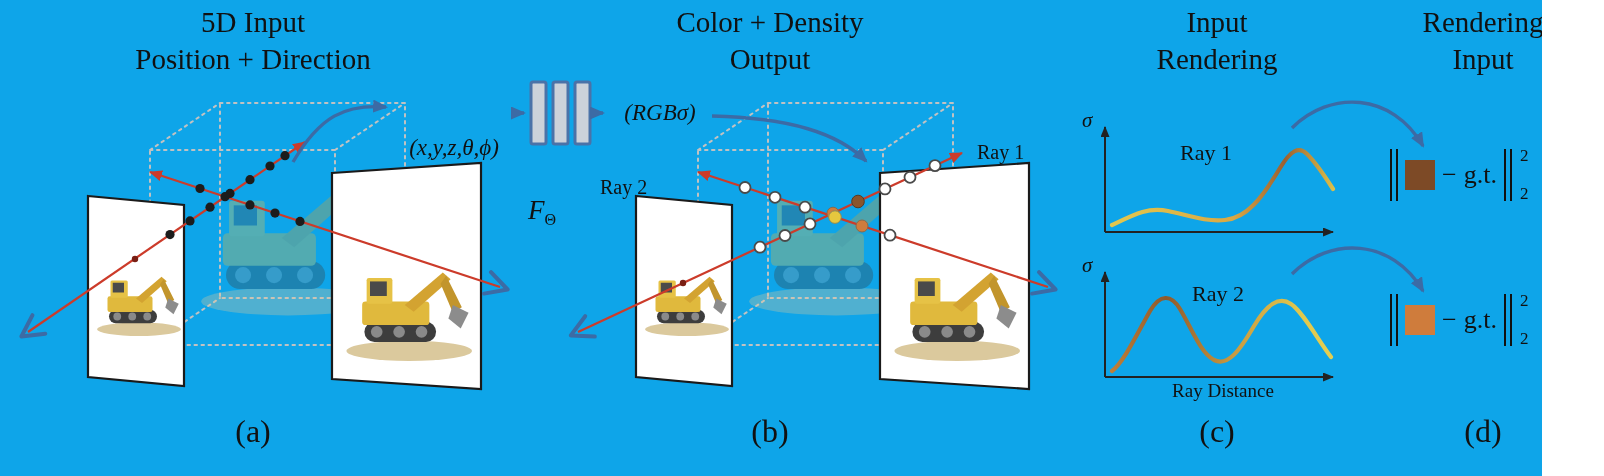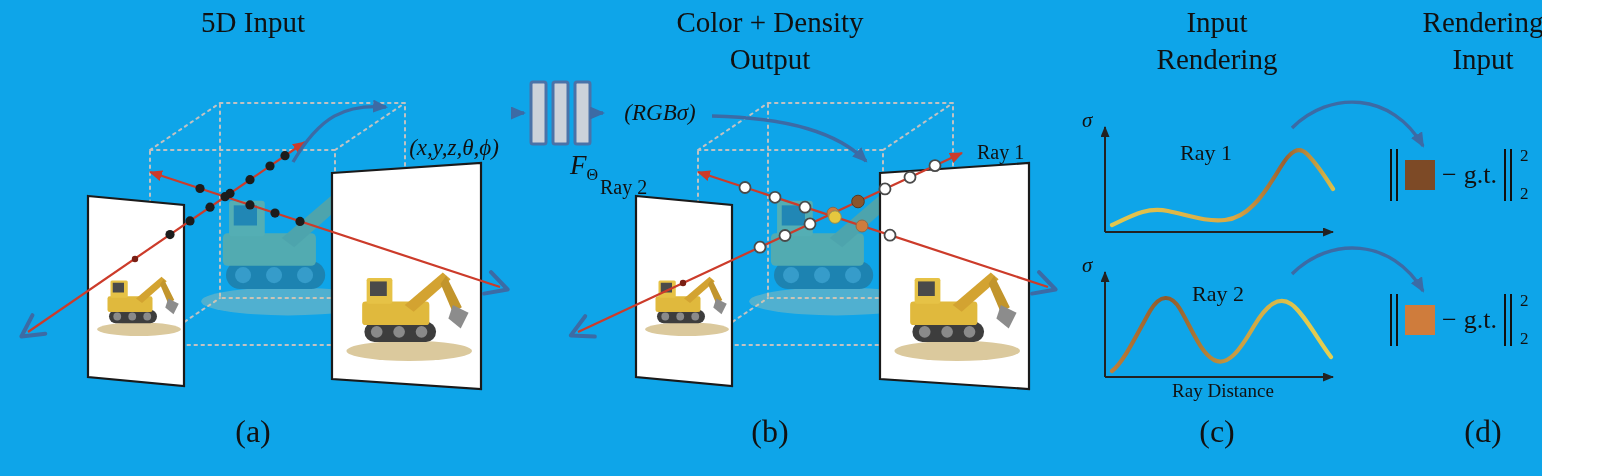--- a/index.html
+++ b/index.html
@@ -7,21 +7,21 @@
        font-family:"Liberation Serif","DejaVu Serif",serif;color:#111;}
   .fig svg{position:absolute;left:0;top:0;}
   .t{position:absolute;font-family:"Liberation Serif","DejaVu Serif",serif;color:#111;}
   .title{font-size:29px;text-align:center;line-height:1.26;}
   .caption{font-size:32px;text-align:center;}
   .math{font-style:italic;font-size:23px;white-space:nowrap;}
   .raylab{font-size:20px;white-space:nowrap;}
   .plotlab{font-size:22px;white-space:nowrap;}
   .sigma{font-style:italic;font-size:21px;}
   .axlab{font-size:19px;text-align:center;}
-  .fnlab{font-size:27px;font-style:italic;text-align:right;white-space:nowrap;}
+  .fnlab{font-size:27px;font-style:italic;text-align:left;white-space:nowrap;margin-top:45px;}
   .fnlab sub{font-style:normal;font-size:16px;}
   
   .ray{stroke:var(--ray_red);stroke-width:2.2;fill:none;}
   .cam{stroke:var(--arrow_blue);stroke-width:4;fill:none;stroke-linecap:round;stroke-linejoin:round;}
   .cube{stroke:var(--cube_gray);stroke-width:2;fill:none;stroke-dasharray:2.5 4.5;stroke-linecap:round;}
   .plane{fill:#ffffff;stroke:#1a1a1a;stroke-width:2.2;}
   .dot{fill:var(--dot_black);}
   .ocirc{fill:#ffffff;stroke:var(--circle_stroke);stroke-width:1.8;}
   .fc-y{fill:var(--sample_yellow);stroke:#8a8a5a;stroke-width:1;}
   .fc-o{fill:var(--sample_orange);stroke:#8a6a4a;stroke-width:1;}
@@ -172,20 +172,21 @@
       <line class="axis" x1="1105" y1="377" x2="1333" y2="377" marker-end="url(#mAxis)"></line>
       <line class="axis" x1="1105" y1="377" x2="1105" y2="272" marker-end="url(#mAxis)"></line>
       <path class="curve" stroke="url(#grad2)" d="M1112,371 C1124,362 1138,332 1150,311 C1160,294 1171,294 1180,309 C1192,329 1200,352 1214,360 C1228,367 1240,350 1254,326 C1267,304 1279,296 1291,304 C1303,312 1318,340 1331,357"></path>
     </g>
     <path class="barrow" d="M1292,128 C1330,90 1392,92 1423,146" marker-end="url(#mBlue)"></path>
     <path class="barrow" d="M1292,274 C1330,236 1392,238 1423,291" marker-end="url(#mBlue)"></path>
   </svg>
 
   <div class="t title" style="left:63px;top:4px;width:380px;">
     <div>5D Input</div>
+    <div>Position + Direction</div>
   </div>
   <div class="t title" style="left:580px;top:4px;width:380px;">
     <div>Color + Density</div>
     <div>Output</div>
   </div>
   <div class="t title" style="left:1097px;top:4px;width:240px;">
     <div>Input</div>
     <div>Rendering</div>
   </div>
   <div class="t title" style="left:1363px;top:4px;width:240px;">

